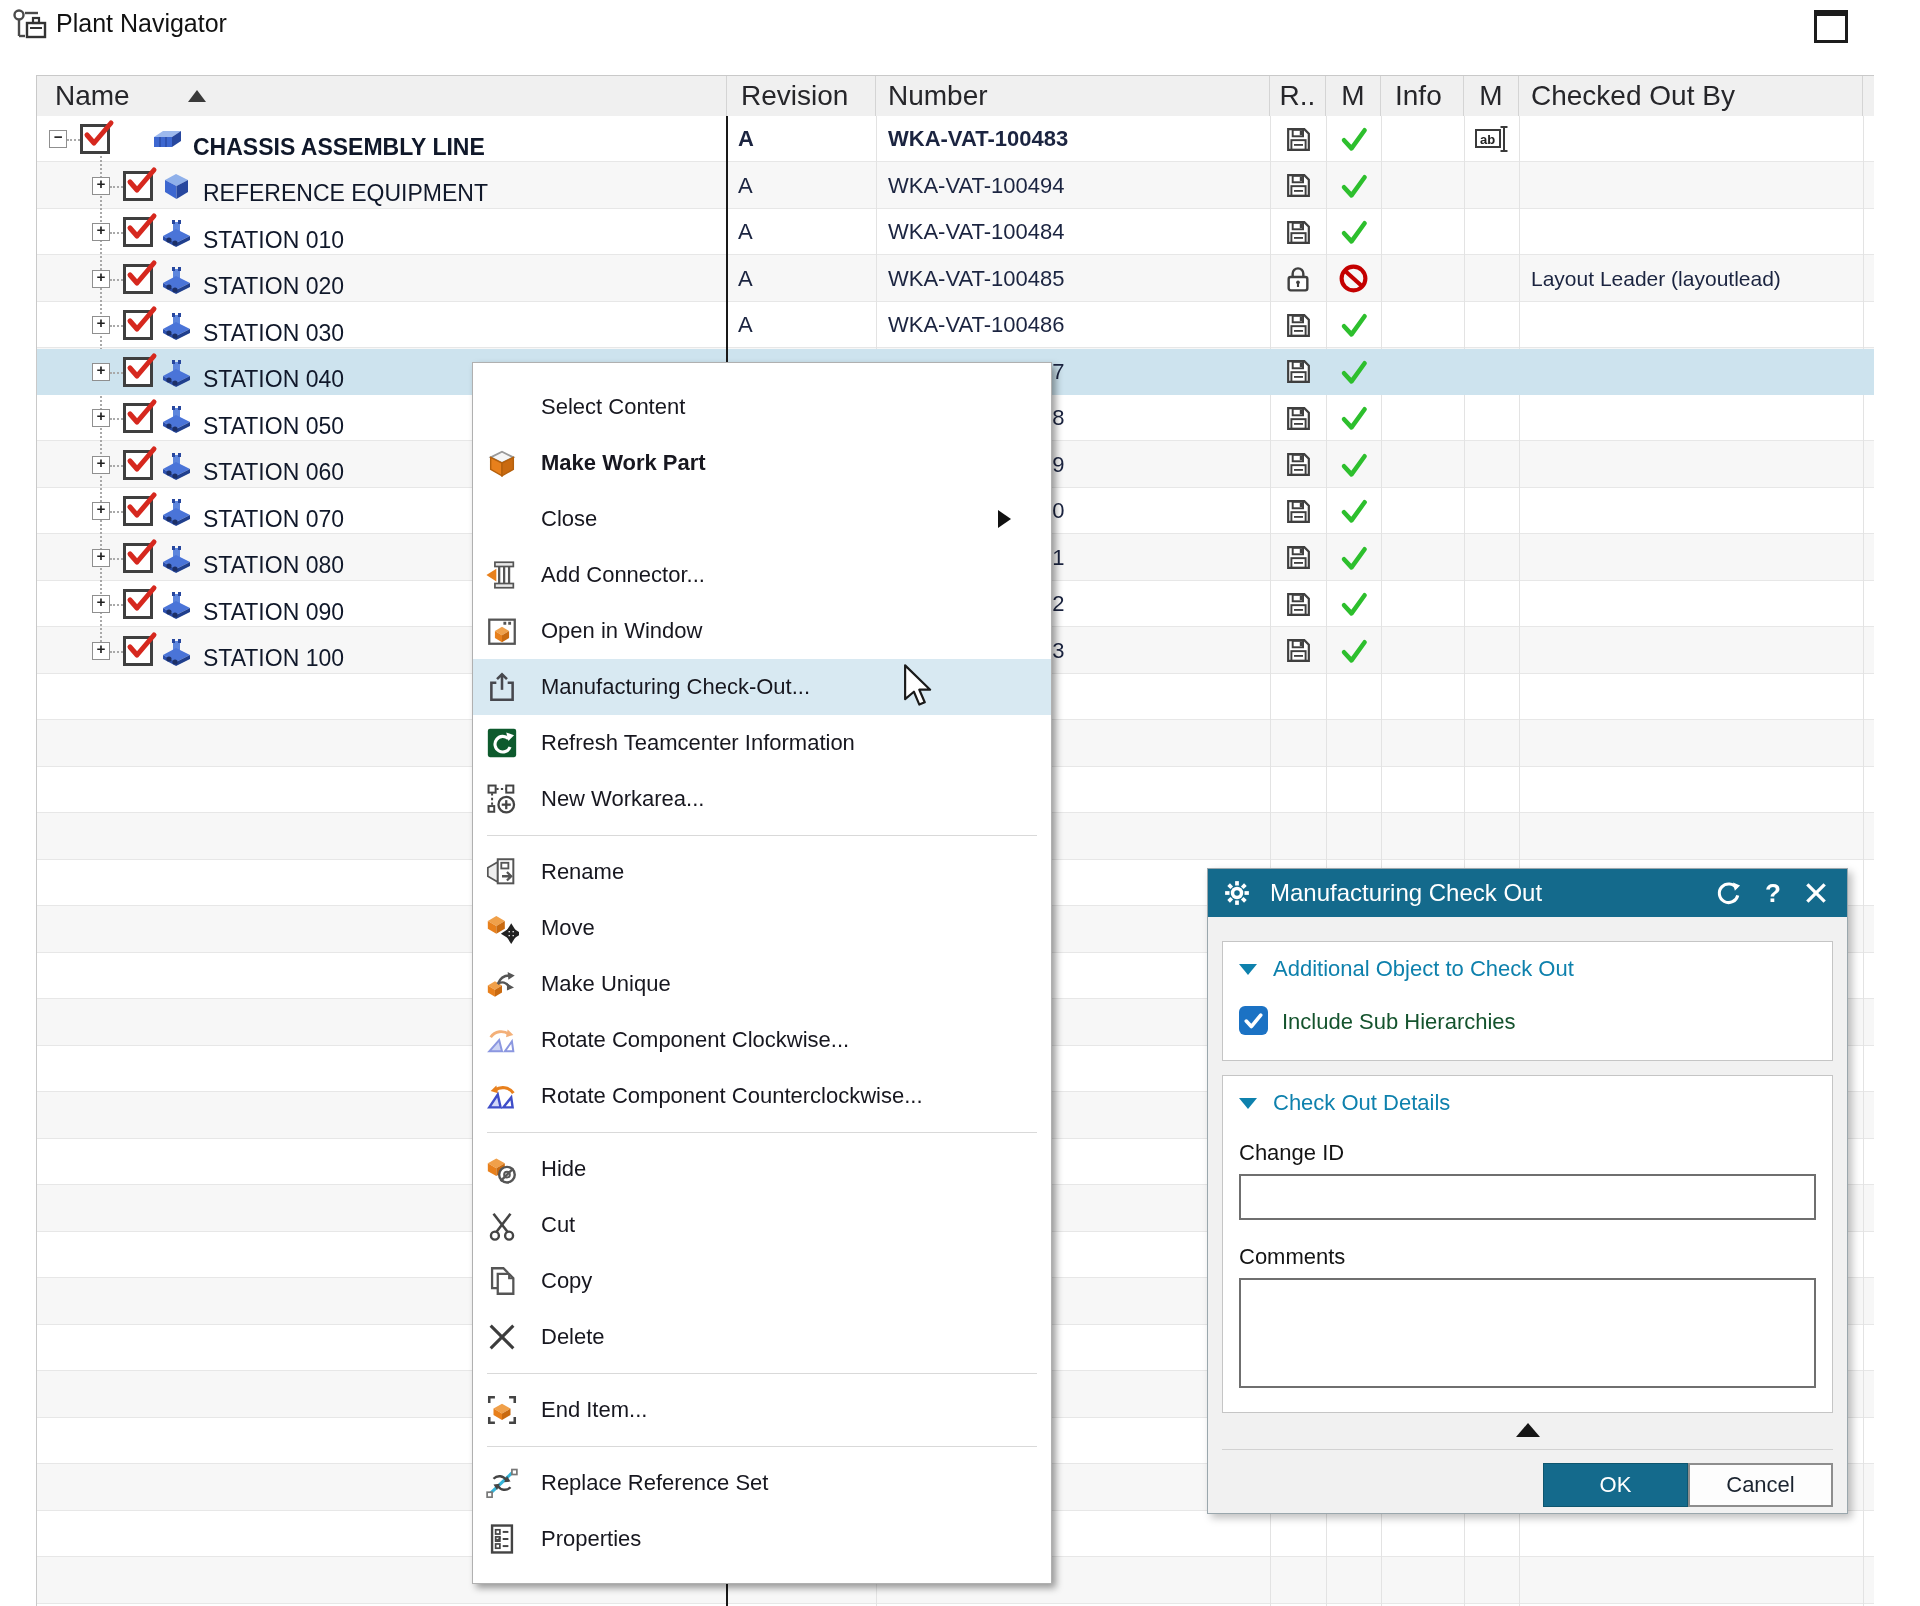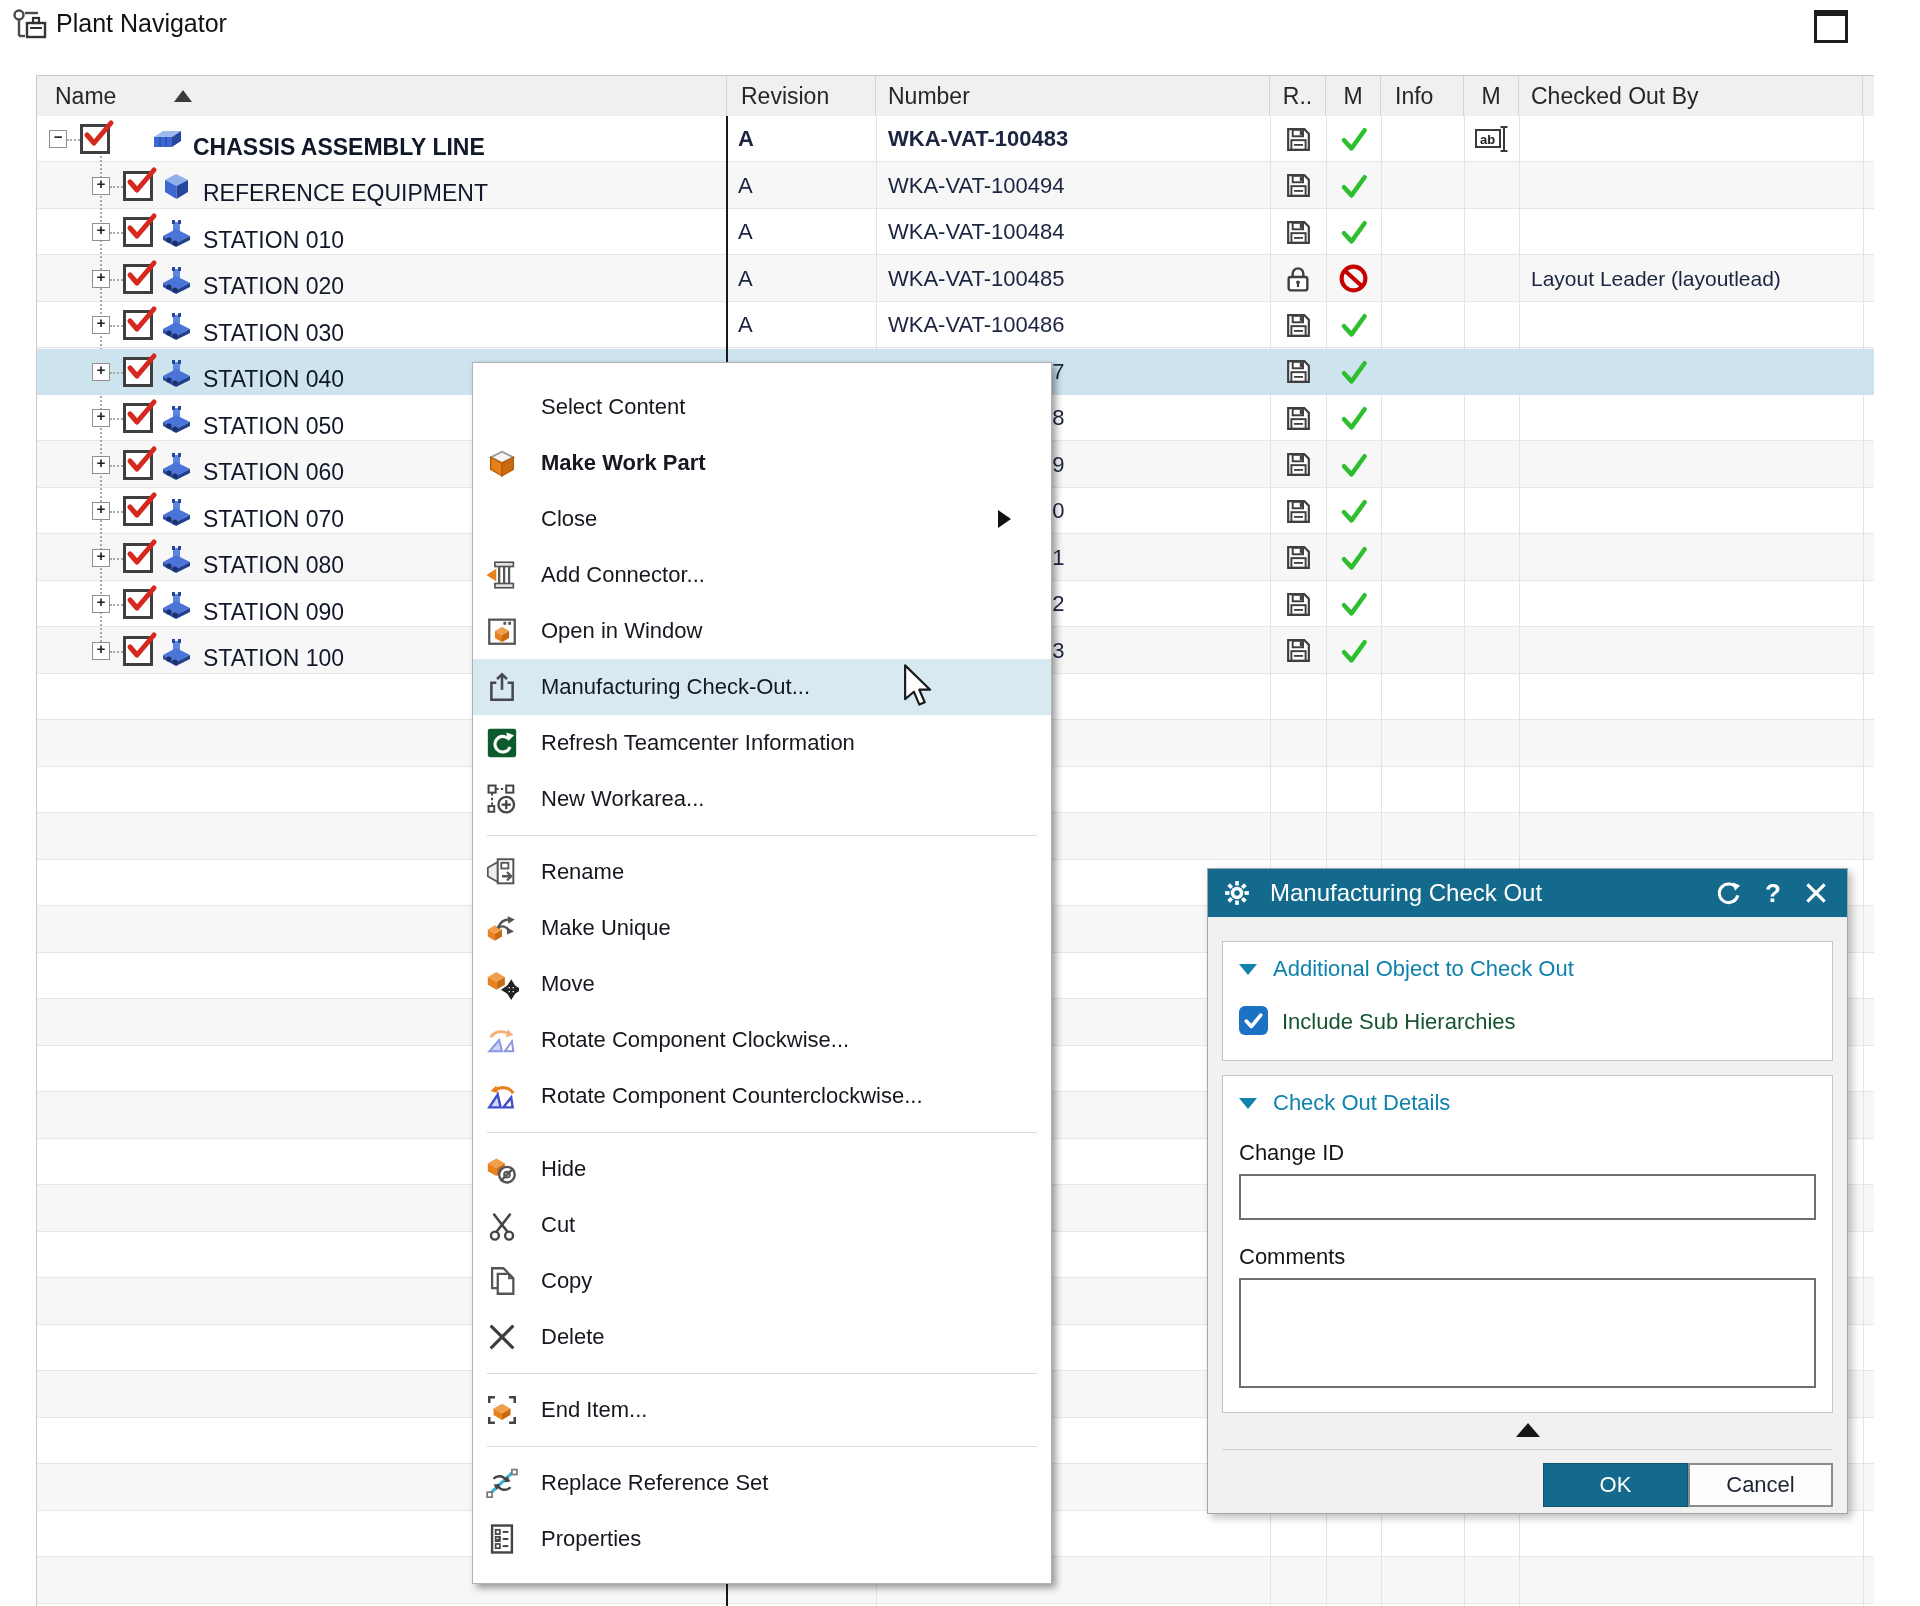--- a/index.html
+++ b/index.html
@@ -8,21 +8,21 @@
   
   .titlebar{position:absolute;left:0;top:0;width:100%;height:56px;}
   .tb-icon{position:absolute;left:10px;top:6px;width:38px;height:38px;}
   .tb-title{position:absolute;left:56px;top:9px;font-size:25px;color:#121212;}
   .max-btn{position:absolute;right:26px;top:10px;width:28px;height:24px;
            border:3px solid #1c1c1c;border-top:6px solid #1c1c1c;background:#fff;cursor:pointer;}
   
   .table{position:absolute;left:36px;top:75px;width:1884px;height:1531px;
          border-left:1px solid #c9c9c9;border-top:1px solid #c9c9c9;background:#fff;}
   .thead{position:absolute;left:0;top:0;width:100%;height:40px;background:#f0f0f0;
-         border-bottom:1px solid #b3b3b3;font-size:23px;color:#26262a;}
+         border-bottom:1px solid #b3b3b3;font-size:28px;color:#26262a;}
   .hc{position:absolute;top:0;height:40px;display:flex;align-items:center;
       border-right:1px solid #d4d4d4;box-sizing:border-box;}
   .hc.cname{left:0;width:690px;padding-left:18px;}
   .hc.crev{left:690px;width:149px;padding-left:14px;}
   .hc.cnum{left:839px;width:394px;padding-left:12px;}
   .hc.cr{left:1233px;width:56px;justify-content:center;}
   .hc.cm1{left:1289px;width:55px;justify-content:center;}
   .hc.cinfo{left:1344px;width:83px;padding-left:14px;}
   .hc.cm2{left:1427px;width:55px;justify-content:center;}
   .hc.ccob{left:1482px;width:344px;padding-left:12px;}
@@ -723,47 +723,47 @@
           <rect x="9" y="3" width="11" height="17" fill="#fff" stroke="#555" stroke-width="1.4"></rect>
           <rect x="11.5" y="5.5" width="5" height="4" fill="none" stroke="#555" stroke-width="1.3"></rect>
           <path d="M12,15 h6 M15.5,12 l3,3 -3,3" fill="none" stroke="#555" stroke-width="1.6"></path>
         </svg>
         </span>
       <span class="mil">Rename</span>
     </div>
     <div class="mi">
       <span class="mic">
         <svg width="34" height="34" viewBox="0 0 24 24">
-          <polygon points="2,13 7,10 12,13 7,16" fill="#f0a04a"></polygon>
-          <polygon points="2,13 7,16 7,21 2,18" fill="#e8801c"></polygon>
-          <polygon points="7,16 12,13 12,18 7,21" fill="#c96a10"></polygon>
-          <path d="M9,12 C11,7 14,6 17,6 M9,12 C12,10 15,11 17,14" fill="none" stroke="#555" stroke-width="1.7"></path>
-          <polygon points="16,3.5 21,6 16.5,9" fill="#555"></polygon>
-          <polygon points="15.5,11.5 20.5,14.5 15.5,16.5" fill="#555"></polygon>
-        </svg>
-        </span>
-      <span class="mil">Make Unique</span>
-    </div>
-    <div class="mi">
-      <span class="mic">
-        <svg width="34" height="34" viewBox="0 0 24 24">
           <polygon points="2,7 8,3.5 14,7 8,10.5" fill="#f0a04a"></polygon>
           <polygon points="2,7 8,10.5 8,16 2,12.5" fill="#e8801c"></polygon>
           <polygon points="8,10.5 14,7 14,12.5 8,16" fill="#c96a10"></polygon>
           <g stroke="#222" stroke-width="1.9" fill="#222">
             <line x1="15.5" y1="16" x2="21.5" y2="16"></line>
               <line x1="18.5" y1="13" x2="18.5" y2="19"></line>
             <polygon points="18.5,10.5 16.8,13.2 20.2,13.2"></polygon>
             <polygon points="18.5,21.5 16.8,18.8 20.2,18.8"></polygon>
             <polygon points="13,16 15.7,14.3 15.7,17.7"></polygon>
             <polygon points="24,16 21.3,14.3 21.3,17.7"></polygon>
           </g>
         </svg>
         </span>
       <span class="mil">Move</span>
+    </div>
+    <div class="mi">
+      <span class="mic">
+        <svg width="34" height="34" viewBox="0 0 24 24">
+          <polygon points="2,13 7,10 12,13 7,16" fill="#f0a04a"></polygon>
+          <polygon points="2,13 7,16 7,21 2,18" fill="#e8801c"></polygon>
+          <polygon points="7,16 12,13 12,18 7,21" fill="#c96a10"></polygon>
+          <path d="M9,12 C11,7 14,6 17,6 M9,12 C12,10 15,11 17,14" fill="none" stroke="#555" stroke-width="1.7"></path>
+          <polygon points="16,3.5 21,6 16.5,9" fill="#555"></polygon>
+          <polygon points="15.5,11.5 20.5,14.5 15.5,16.5" fill="#555"></polygon>
+        </svg>
+        </span>
+      <span class="mil">Make Unique</span>
     </div>
     <div class="mi">
       <span class="mic">
         <svg width="34" height="34" viewBox="0 0 24 24">
           <path d="M4,10 C7,5.5 13,5 17,8" fill="none" stroke="#f3b079" stroke-width="2"></path>
           <polygon points="16,4.5 20,8.5 14.8,10" fill="#f3b079"></polygon>
           <polygon points="3,20 10,12 12,20" fill="#ccd3f4" stroke="#8b97e0" stroke-width="1.4"></polygon>
           <polygon points="14,20 19,13 20,20" fill="none" stroke="#8b97e0" stroke-width="1.4"></polygon>
         </svg>
         </span>

